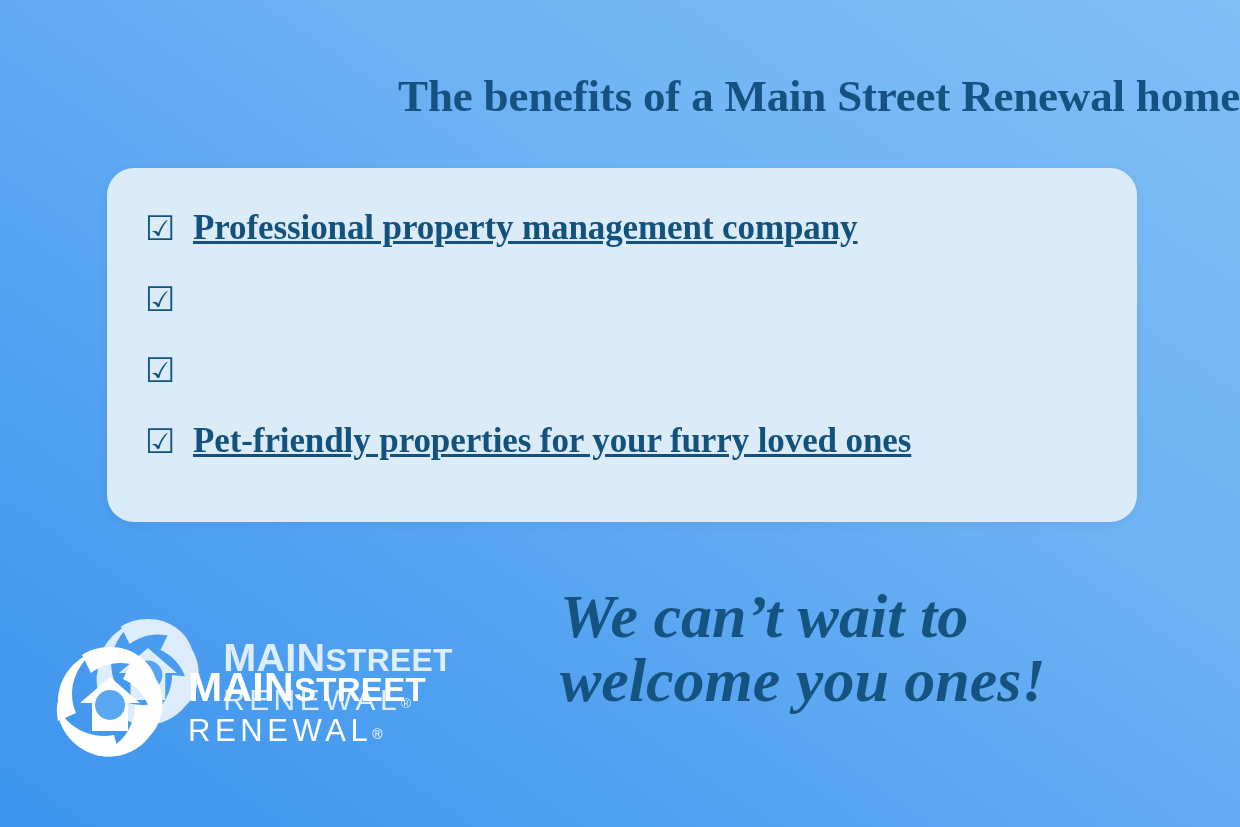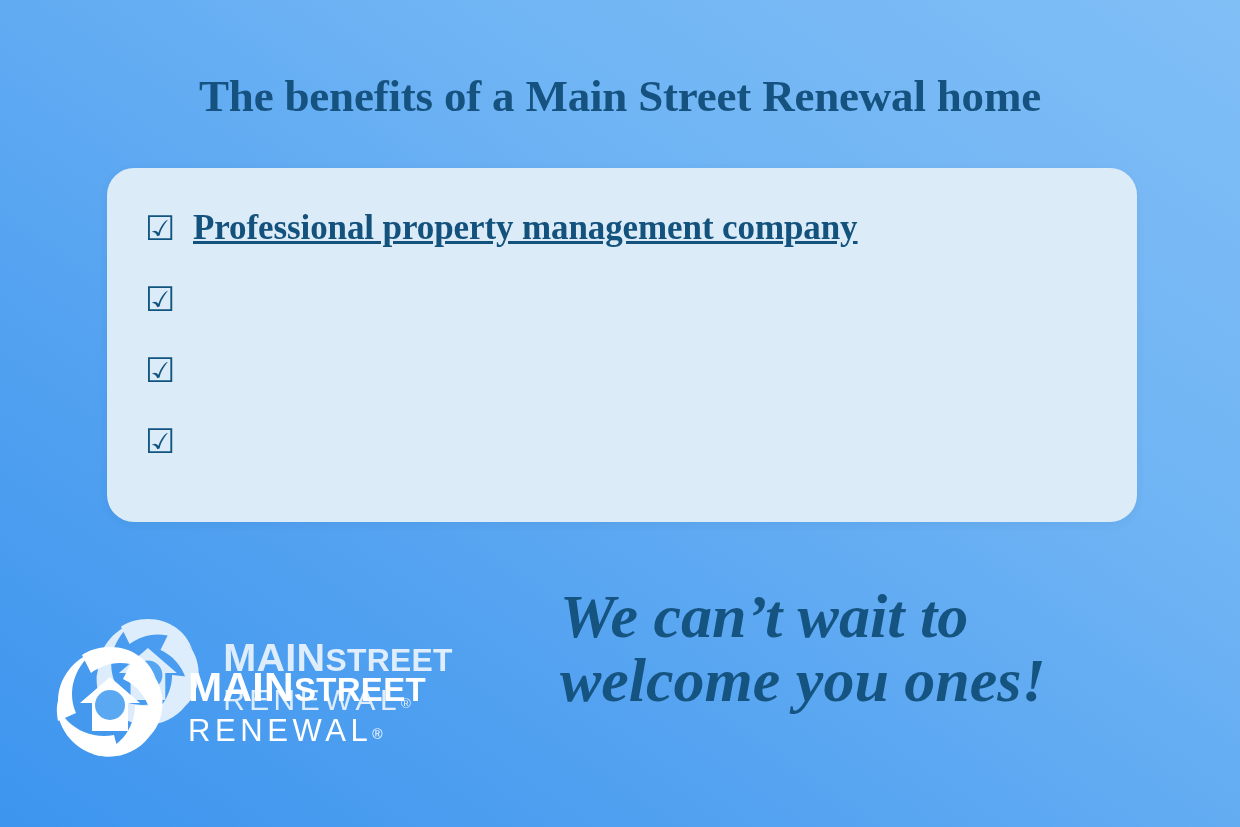--- a/index.html
+++ b/index.html
@@ -21,21 +21,21 @@
       linear-gradient(215deg, #80bef6 0%, #6fb4f4 34%, #55a3f1 66%, #3d95ee 100%);
     overflow: hidden;
   }
 
   
   #title {
     position: absolute;
     left: 0;
     top: 72px;
     width: 1240px;
-    text-align: center;
+    text-align: right;
     color: #15527f;
     font-family: "Liberation Serif", "DejaVu Serif", serif;
     font-weight: bold;
     font-size: 45px;
     letter-spacing: -0.2px;
     line-height: 1.1;
     white-space: nowrap;
   }
 
   
@@ -192,20 +192,21 @@
       <li class="benefit-row">
         <span class="benefit-check">☑</span>
       </li>
 
       <li class="benefit-row">
         <span class="benefit-check">☑</span>
       </li>
 
       <li class="benefit-row">
         <span class="benefit-check">☑</span>
+        <span class="benefit-text">Pet-friendly properties for your furry loved ones</span>
       </li>
 
     </ul>
   </div>
 
   <div id="logo-block">
 
     <div class="logo-copy" id="logo-ghost">
       <span class="logo-mark">
         <svg viewBox="0 0 132 132" xmlns="http://www.w3.org/2000/svg">

